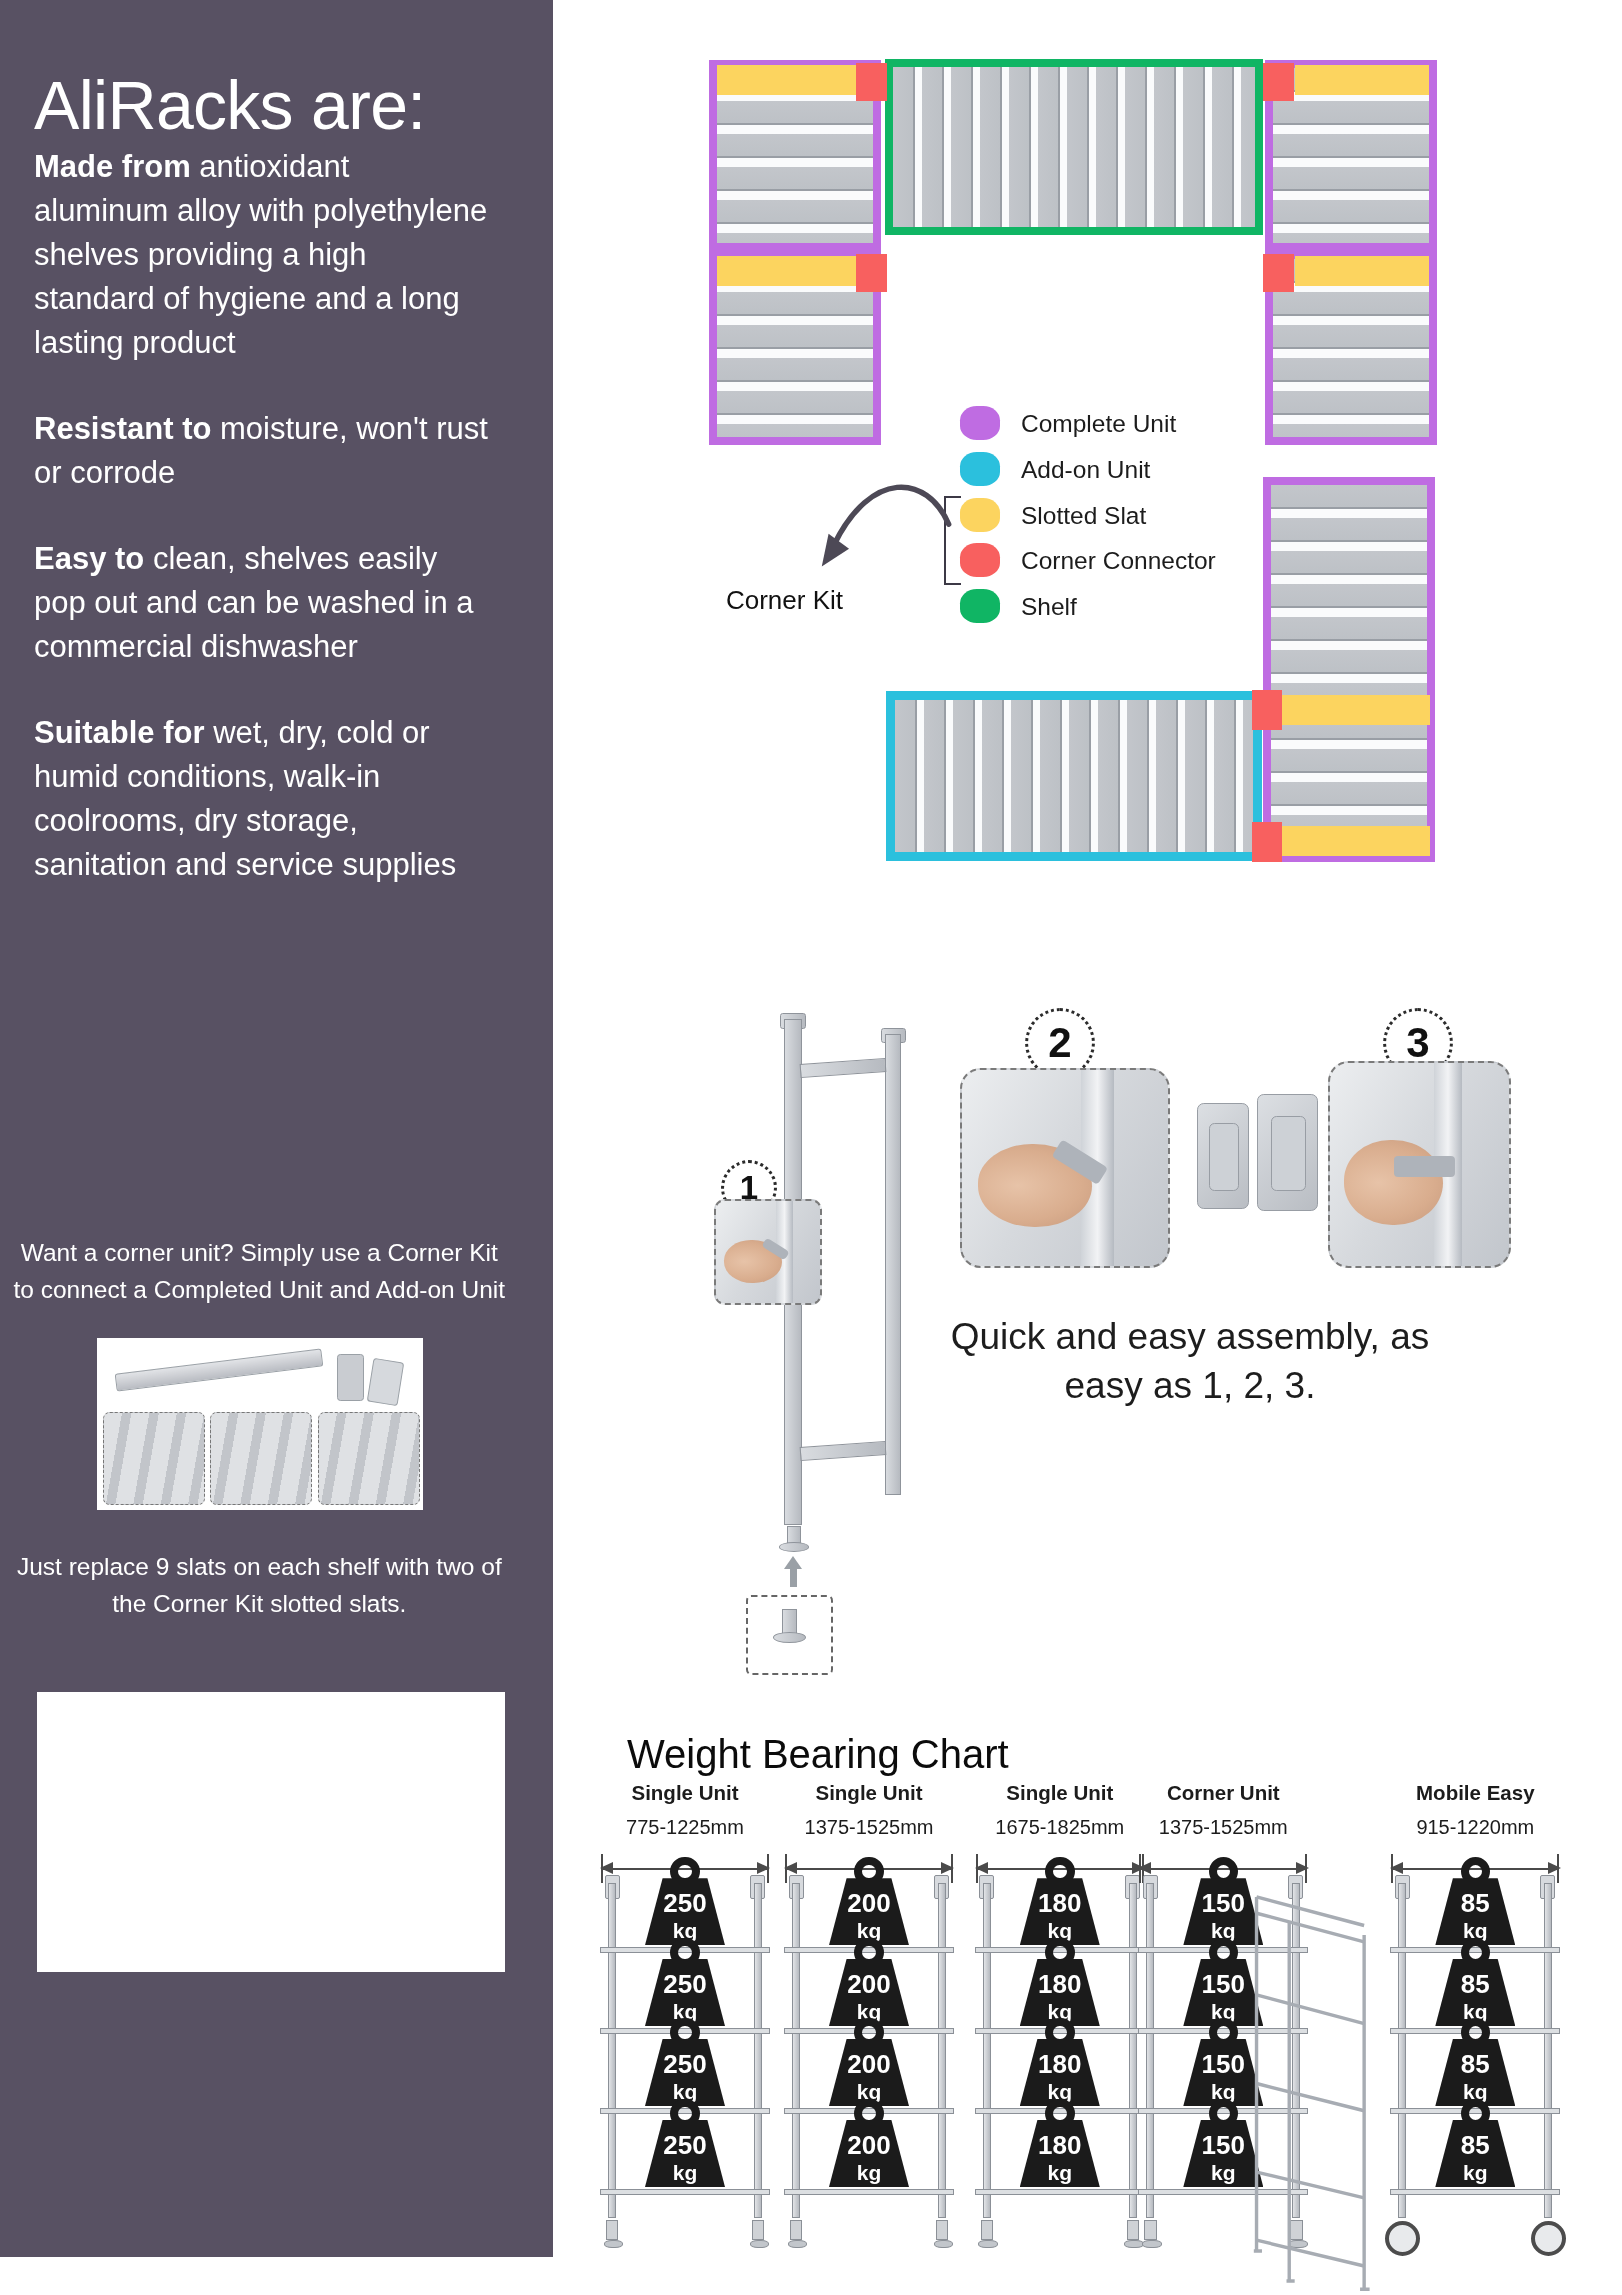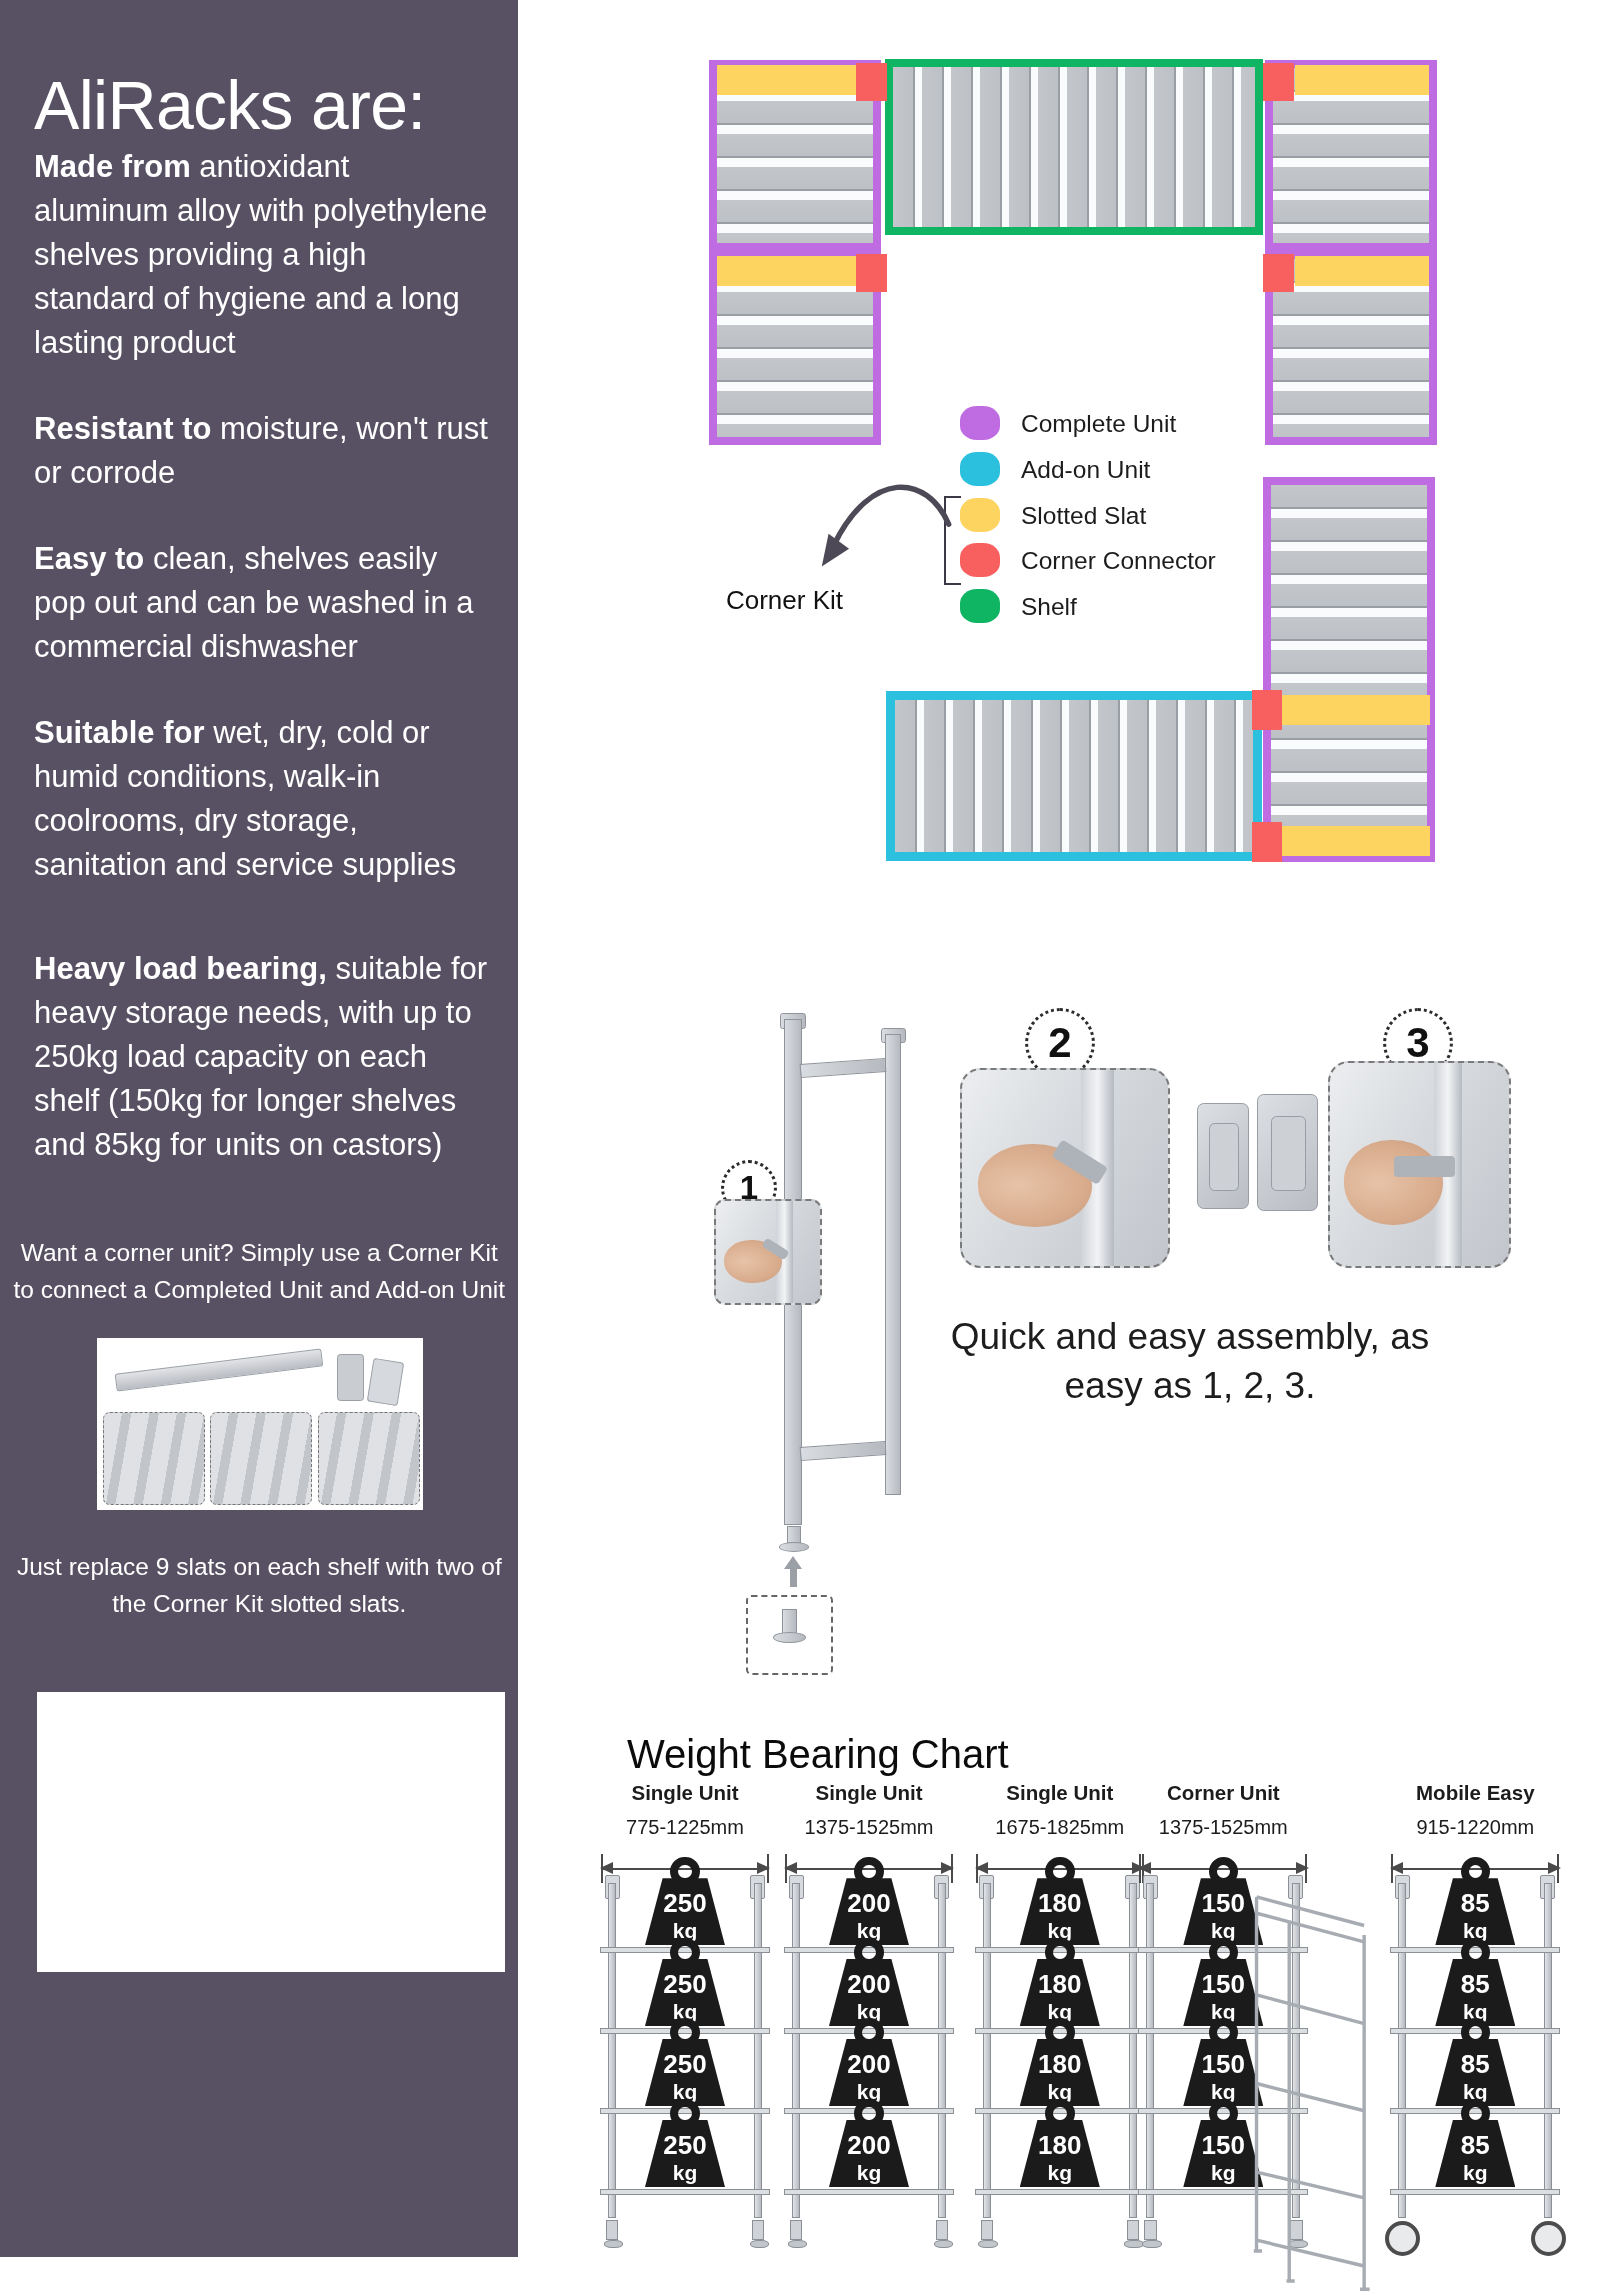--- a/index.html
+++ b/index.html
@@ -93,28 +93,27 @@
   .corner-extra{display:none;position:absolute;left:116px;top:27px;width:126px;height:423px;}
   .variant-corner .corner-extra{display:block;}
 
   .abs{position:absolute;}
 </style>
 </head>
 <body>
 
 <div class="page">
 
-  <aside class="sidebar" style="background-color: rgb(88, 81, 99);">
+  <aside class="sidebar" style="background-color: rgb(88, 81, 99); padding-left: 35px;">
     <h1 class="sb-title">AliRacks are:</h1>
     <div class="sb-paras">
       <p><strong>Made from</strong><span> antioxidant aluminum alloy with polyethylene shelves providing a high standard of hygiene and a long lasting product</span></p>
       <p><strong>Resistant to</strong><span> moisture, won't rust or corrode</span></p>
       <p><strong>Easy to</strong><span> clean, shelves easily pop out and can be washed in a commercial dishwasher</span></p>
       <p><strong>Suitable for</strong><span> wet, dry, cold or humid conditions, walk-in coolrooms, dry storage, sanitation and service supplies</span></p>
-      <p class="extra-gap"><strong>Heavy load bearing,</strong><span>  suitable for heavy storage needs, with up to 250kg load capacity on each shelf (150kg for longer shelves and 85kg for units on castors)</span></p>
     </div>
 
     <div class="sb-note" style="top:1235px;">Want a corner unit?  Simply use a Corner Kit to connect a Completed Unit and Add-on Unit</div>
 
     <div class="kit-image">
       <div class="kit-slat"></div>
       <div class="kit-conn1"></div>
       <div class="kit-conn2"></div>
       <div class="kit-photo" style="left:5.5px;"></div>
       <div class="kit-photo" style="left:113px;"></div>

